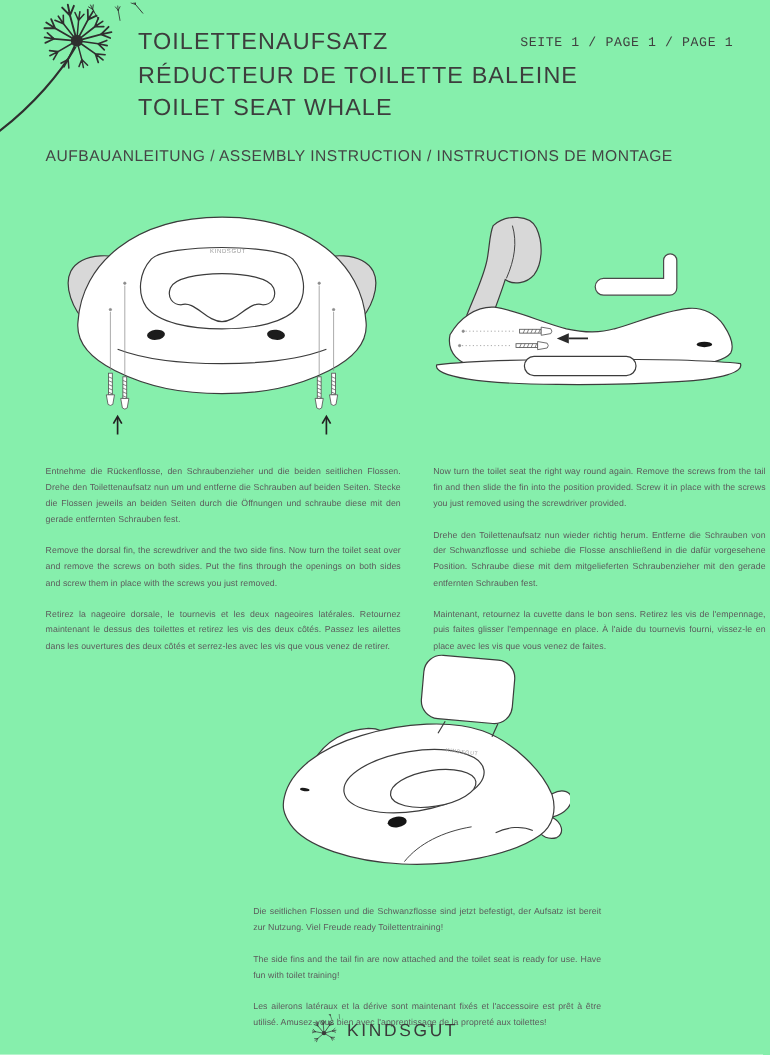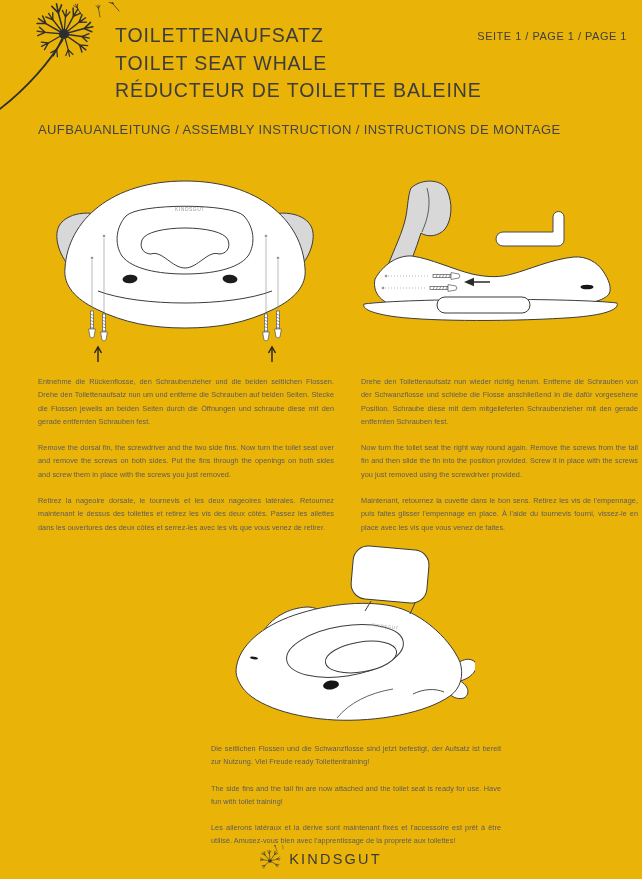--- a/index.html
+++ b/index.html
@@ -1,42 +1,42 @@
 <!DOCTYPE html>
 <html><head>
 <meta charset="utf-8">
 <style>
   html,body { margin:0; padding:0; background:#ffffff; }
   .page {
-    position:relative; width:642px; height:879px; background:#eab308;
+    position:relative; width:642px; height:879px; background:#86efac;
     font-family:"Liberation Sans", sans-serif; overflow:hidden;
     color:#3d3d3d;
   }
   svg { display:block; }
   svg text { font-family:"Liberation Sans", sans-serif; }
 
   .logo { position:absolute; left:-4px; top:2px; }
 
   .title-block { position:absolute; left:115px; top:22px; }
   .title-line { font-size:19.5px; line-height:27.6px; letter-spacing:0.9px;
                 color:#3d3d3d; white-space:nowrap; }
 
-  .page-indicator { position:absolute; top:30px; right:15px; font-size:11px;
-                    letter-spacing:0.5px; color:#3f3f3f; white-space:nowrap; }
+  .page-indicator { position:absolute; top:30px; right:31px; font-size:11px;
+                    letter-spacing:0.5px; color:#3f3f3f; white-space:nowrap;font-family:Liberation Mono, monospace; }
 
   .section-heading { position:absolute; left:38px; top:122px; font-size:13px;
                      letter-spacing:0.4px; color:#444444; white-space:nowrap; }
 
   .illu-front     { position:absolute; left:40px;  top:172px; }
   .illu-side      { position:absolute; left:350px; top:175px; }
   .illu-assembled { position:absolute; left:225px; top:545px; }
 
   .col { position:absolute; top:375px; font-size:7.3px; line-height:13.3px;
          color:#5c5c5c; text-align:justify; letter-spacing:0.05px; }
-  .col p, .note p { margin:0 0 13px 0; }
+  .col p, .note p { margin:11px 0 13px 0; }
   .col-left  { left:38px;  width:296px; }
   .col-right { left:361px; width:277px; }
 
   .note { position:absolute; left:211px; top:742px; width:290px;
           font-size:7.3px; line-height:13.3px; color:#5c5c5c;
           text-align:justify; letter-spacing:0.05px; }
 
   .footer { position:absolute; left:0; right:0; top:842px; height:34px;
             display:flex; align-items:center; justify-content:center; gap:3px; }
   .footer-brand { font-size:14.5px; letter-spacing:2.2px; color:#3a3a3a; }
@@ -68,22 +68,22 @@
     <use href="#seed" transform="translate(68,32) rotate(75) scale(0.85)"></use>
     <use href="#seed" transform="translate(68,32) rotate(115) scale(0.9)"></use>
     <use href="#seed" transform="translate(68,32) rotate(150) scale(0.95)"></use>
     <use href="#seed" transform="translate(86,14) rotate(-120) scale(0.5)"></use>
     <use href="#seed" transform="translate(104,15) rotate(-100) scale(0.45)"></use>
     <use href="#seed" transform="translate(123,9) rotate(-130) scale(0.5)"></use>
   </svg>
 
   <div class="title-block">
     <div class="title-line">TOILETTENAUFSATZ</div>
+    <div class="title-line">RÉDUCTEUR DE TOILETTE BALEINE</div>
     <div class="title-line">TOILET SEAT WHALE</div>
-    <div class="title-line">RÉDUCTEUR DE TOILETTE BALEINE</div>
   </div>
 
   <div class="page-indicator">SEITE 1 / PAGE 1 / PAGE 1</div>
 
   <div class="section-heading">AUFBAUANLEITUNG / ASSEMBLY INSTRUCTION / INSTRUCTIONS DE MONTAGE</div>
 
   <svg class="illu-front" width="290" height="195" viewBox="0 0 290 195">
     <defs>
       <g id="scrV">
         <rect x="-1.6" y="-27" width="3.2" height="18" fill="#ffffff" stroke="#555555" stroke-width="0.7"></rect>
@@ -148,22 +148,22 @@
     <path d="M114,107 L124,102.8 L124,111.2 Z" fill="#2a2a2a"></path>
     <line x1="124" y1="107" x2="140" y2="107" stroke="#2a2a2a" stroke-width="1.5"></line>
   </svg>
 
   <div class="col col-left">
     <p>Entnehme die Rückenflosse, den Schraubenzieher und die beiden seitlichen Flossen. Drehe den Toilettenaufsatz nun um und entferne die Schrauben auf beiden Seiten. Stecke die Flossen jeweils an beiden Seiten durch die Öffnungen und schraube diese mit den gerade entfernten Schrauben fest.</p>
     <p>Remove the dorsal fin, the screwdriver and the two side fins. Now turn the toilet seat over and remove the screws on both sides. Put the fins through the openings on both sides and screw them in place with the screws you just removed.</p>
     <p>Retirez la nageoire dorsale, le tournevis et les deux nageoires latérales. Retournez maintenant le dessus des toilettes et retirez les vis des deux côtés. Passez les ailettes dans les ouvertures des deux côtés et serrez-les avec les vis que vous venez de retirer.</p>
   </div>
   <div class="col col-right">
+    <p>Now turn the toilet seat the right way round again. Remove the screws from the tail fin and then slide the fin into the position provided. Screw it in place with the screws you just removed using the screwdriver provided.</p>
     <p>Drehe den Toilettenaufsatz nun wieder richtig herum. Entferne die Schrauben von der Schwanzflosse und schiebe die Flosse anschließend in die dafür vorgesehene Position. Schraube diese mit dem mitgelieferten Schraubenzieher mit den gerade entfernten Schrauben fest.</p>
-    <p>Now turn the toilet seat the right way round again. Remove the screws from the tail fin and then slide the fin into the position provided. Screw it in place with the screws you just removed using the screwdriver provided.</p>
     <p>Maintenant, retournez la cuvette dans le bon sens. Retirez les vis de l'empennage, puis faites glisser l'empennage en place. À l'aide du tournevis fourni, vissez-le en place avec les vis que vous venez de faites.</p>
   </div>
 
   <svg class="illu-assembled" width="250" height="180" viewBox="0 0 250 180">
     <path d="M221,134 C227,117 243,110 250,117 C254,125 246,133 235,136 C243,140 246,149 239,153 C229,156 218,147 221,134 Z" fill="#ffffff" stroke="#3c3c3c"></path>
     <path d="M36,90 C46,72 64,63 82,62 C90,62 96,65 98,70 C80,73 56,81 44,94 C40,95 37,93 36,90 Z" fill="#ffffff" stroke="#3c3c3c"></path>
     <path d="M12,119 C17,97 42,78 76,68 C112,57 152,55 177,64 C202,73 226,96 235,117 C239,130 236,143 225,151 C201,168 152,177 110,175 C70,173 30,161 17,142 C11,133 10,127 12,119 Z" fill="#ffffff" stroke="#3c3c3c"></path>
     <path d="M112,173 C124,158 144,148 168,144" fill="none" stroke="#3c3c3c" stroke-width="0.8"></path>
     <g transform="rotate(5 165 30)">
       <rect x="127" y="3" width="76" height="53" rx="15" fill="#ffffff" stroke="#3c3c3c"></rect>

